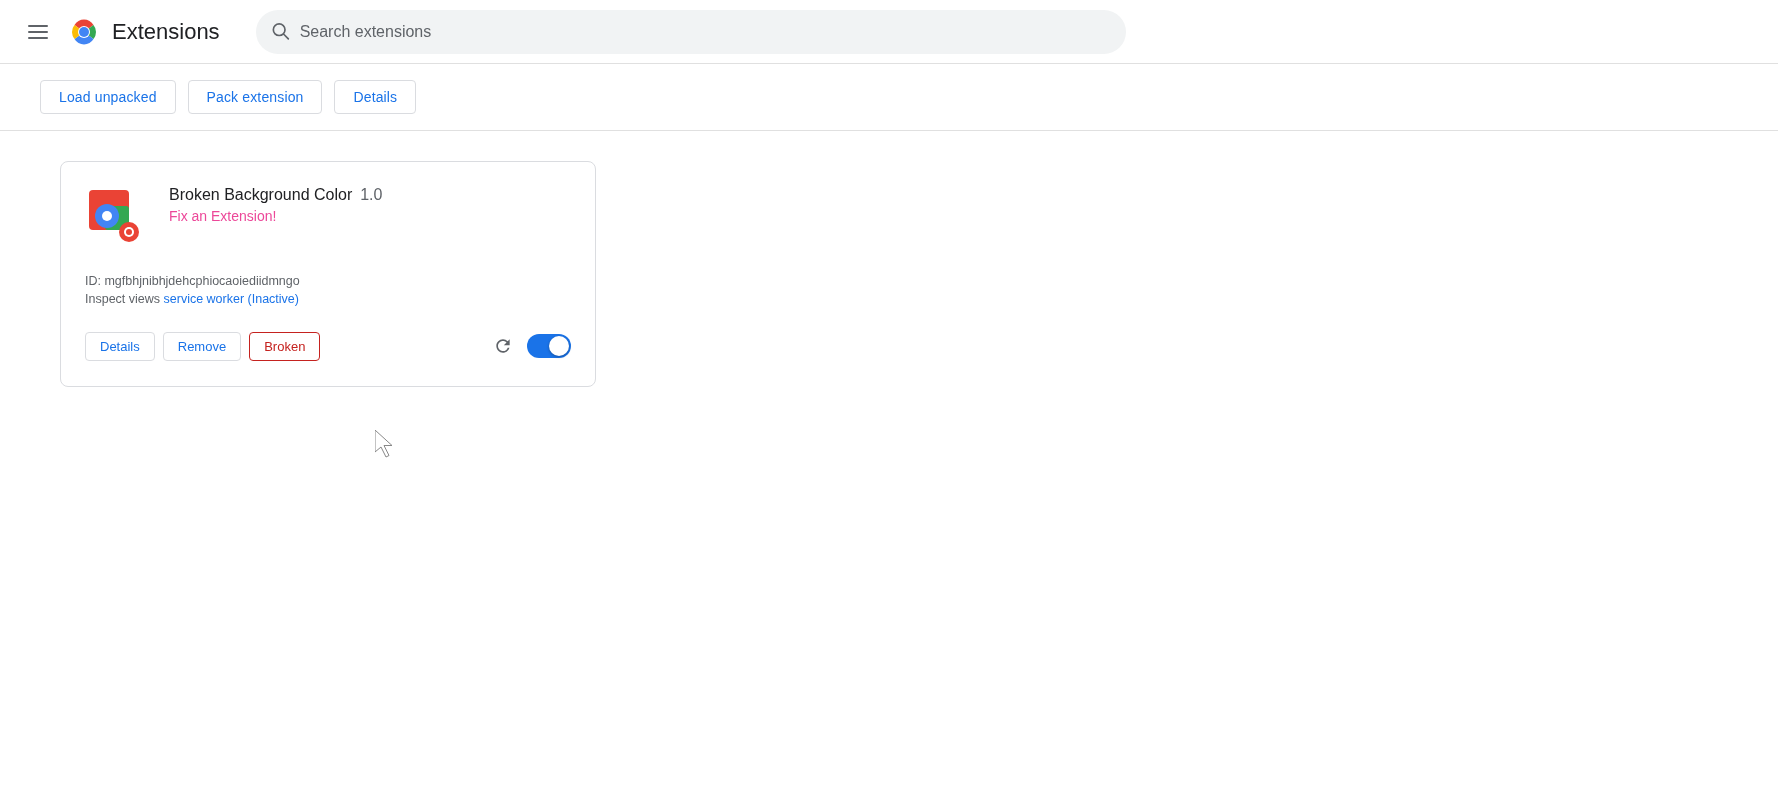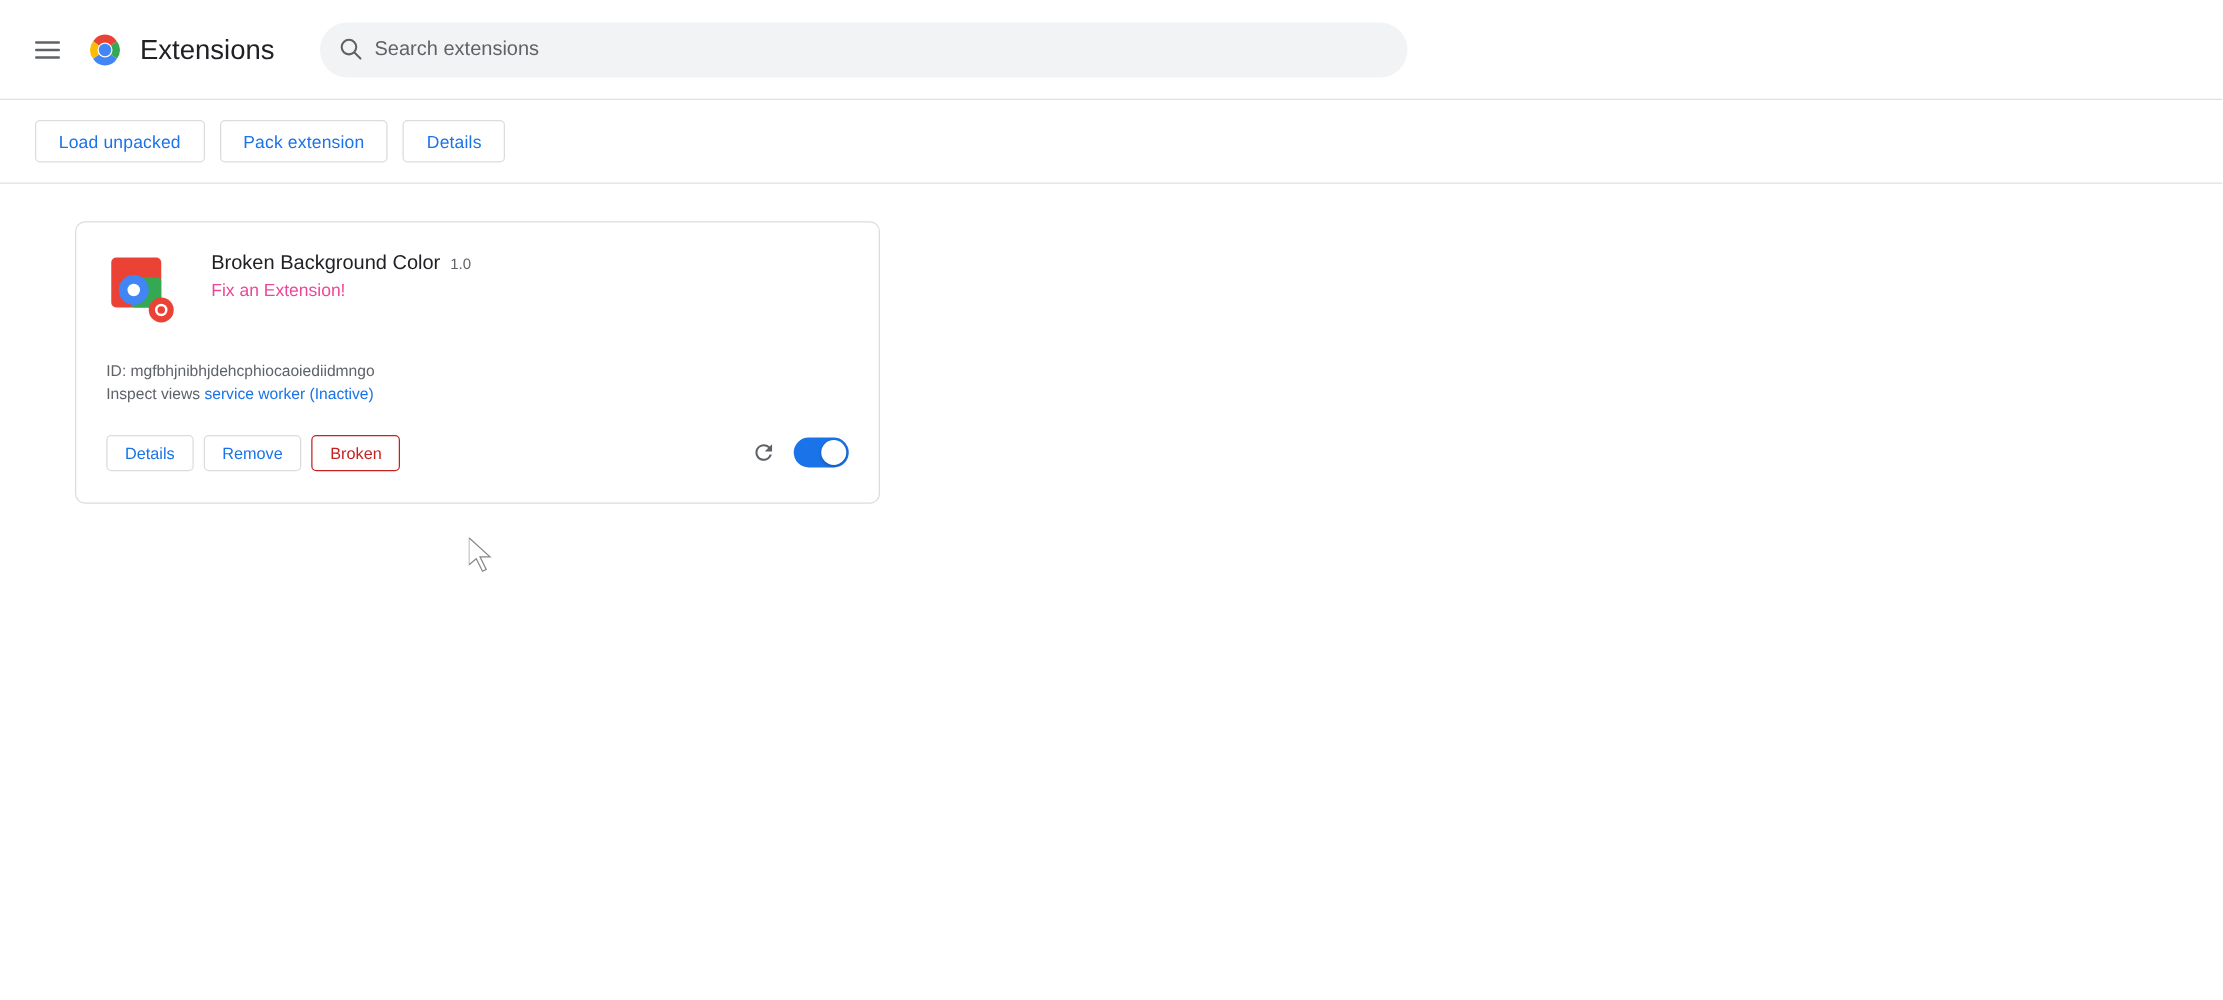--- a/index.html
+++ b/index.html
@@ -10,21 +10,21 @@
       font-size: 14px;
       width: 1778px;
       min-height: 800px;
     }
 
     
     .header {
       display: flex;
       align-items: center;
       padding: 0 20px;
-      height: 80px;
+      height: 64px;
       border-bottom: 1px solid #e0e0e0;
       gap: 16px;
     }
     .header-left {
       display: flex;
       align-items: center;
       gap: 12px;
     }
     .hamburger {
       display: flex;
@@ -73,21 +73,21 @@
     .search-icon-wrap {
       position: absolute;
       left: 14px;
       top: 50%;
       transform: translateY(-50%);
       color: #5f6368;
     }
 
     
     .toolbar {
-      padding: 16px 28px;
+      padding: 16px 40px;
       display: flex;
       gap: 12px;
       border-bottom: 1px solid #e0e0e0;
     }
     .toolbar-btn {
       padding: 8px 18px;
       border: 1.5px solid #dadce0;
       border-radius: 4px;
       background: #fff;
       color: #1a73e8;
@@ -100,21 +100,21 @@
     
     .main {
       padding: 30px 60px;
     }
 
     
     .ext-card {
       border: 1px solid #dadce0;
       border-radius: 8px;
       padding: 24px;
-      width: 644px;
+      width: 536px;
       background: #fff;
     }
     .ext-header {
       display: flex;
       align-items: flex-start;
       gap: 20px;
       margin-bottom: 24px;
     }
     .ext-icon {
       width: 64px;
@@ -135,21 +135,21 @@
       align-items: baseline;
       gap: 8px;
       margin-bottom: 4px;
     }
     .ext-name {
       font-size: 16px;
       font-weight: 500;
       color: #202124;
     }
     .ext-version {
-      font-size: 12px;
+      font-size: 16px;
       color: #5f6368;
     }
     .ext-desc {
       font-size: 14px;
       color: #ec4899;
       margin-bottom: 8px;
     }
     .ext-meta {
       margin-top: 20px;
     }

